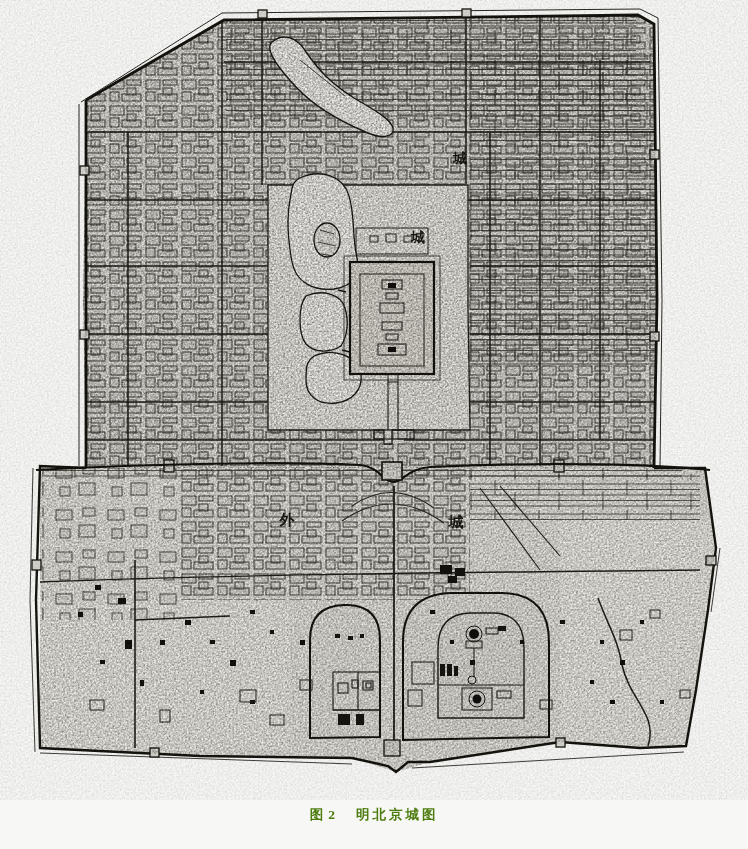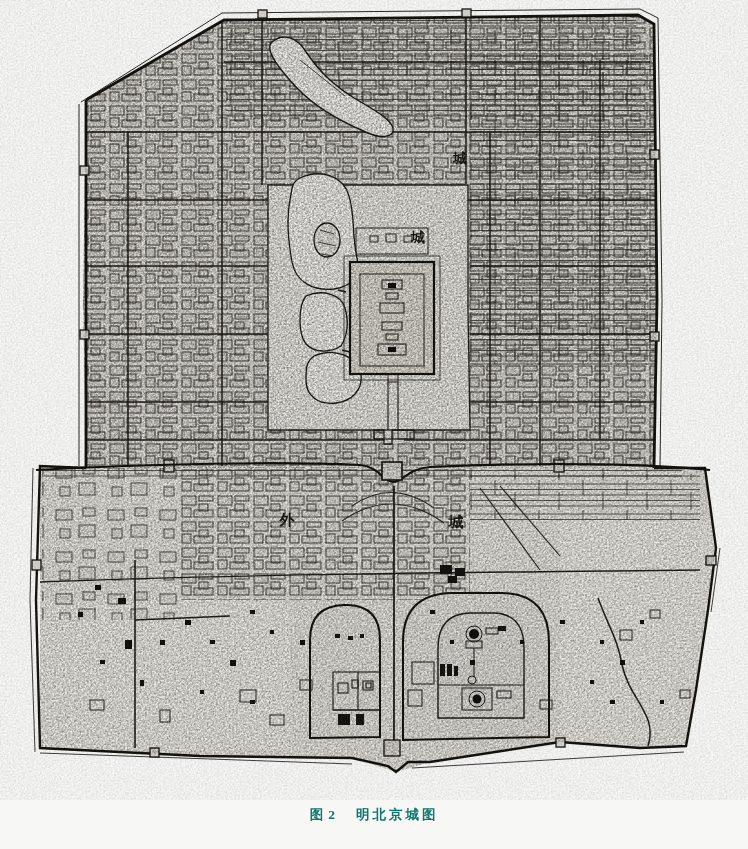--- a/index.html
+++ b/index.html
@@ -10,21 +10,21 @@
     position:relative;
     overflow:hidden;
   }
   .page{position:relative;width:748px;height:849px;}
   .map-svg{position:absolute;left:0;top:0;}
   .caption{
     position:absolute;left:0;top:806px;width:748px;
     text-align:center;
     font-weight:bold;
     font-size:13.5px;
-    color:#0f766e;
+    color:#4d7c0f;
     letter-spacing:3px;
   }
   .caption .prefix{margin-right:16px;letter-spacing:5px;}
   text.map-label{
     font-family:"Liberation Serif","DejaVu Serif",serif;
     font-weight:bold;
     fill:#17150f;
   }
 </style>
 </head>

